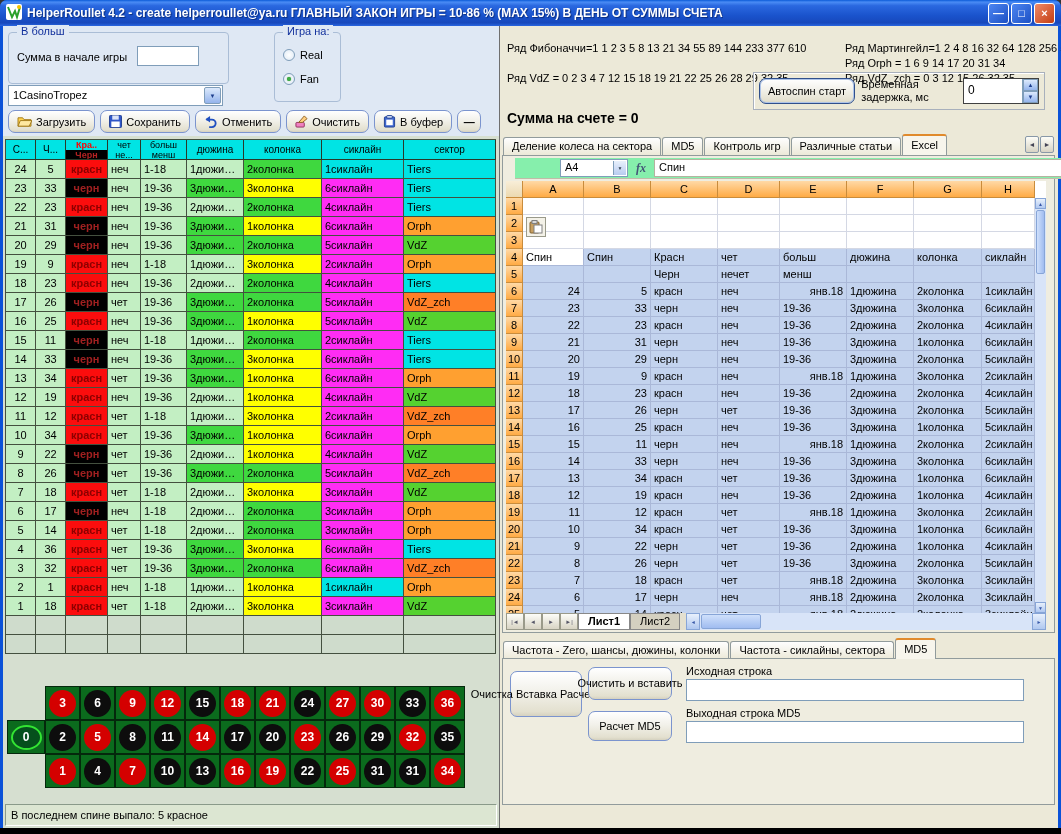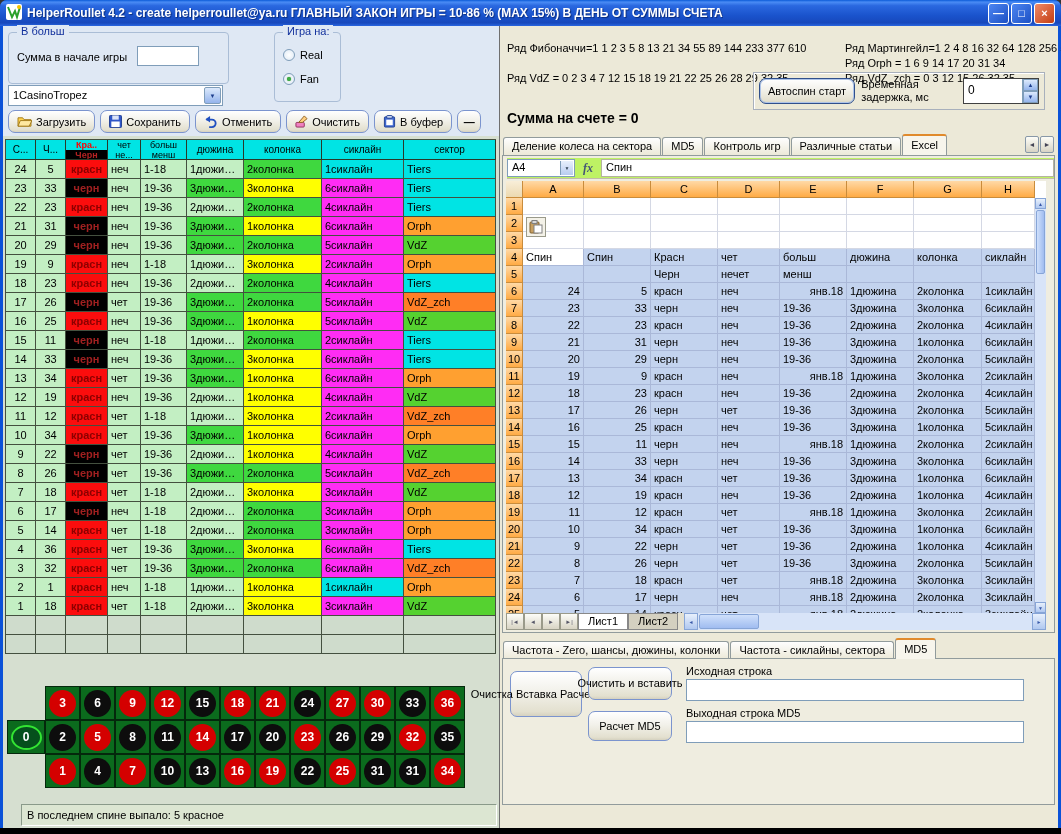--- a/index.html
+++ b/index.html
@@ -57,21 +57,21 @@
 #board{position:absolute;left:4px;top:660px;}
 .brd-row{display:flex;}
 .brd-spacer{width:38px;}
 .brd-cell{width:35px;height:34px;background:var(--board);border:1px solid #04280c;display:flex;align-items:center;justify-content:center;}
 .brd-cell.zero{width:38px;}
 .chip{width:27px;height:27px;border-radius:50%;color:#fff;font-weight:bold;font-size:12px;display:flex;align-items:center;justify-content:center;}
 .chip.red{background:var(--bred);} .chip.blk{background:var(--bblk);}
 .zero-ellipse{width:31px;height:25px;border:2px solid var(--ring);border-radius:50%;background:#05501c;color:#fff;font-weight:bold;font-size:12px;display:flex;align-items:center;justify-content:center;}
 
 #statusbar{position:absolute;left:2px;right:2px;bottom:2px;height:22px;background:#dce6d2;
- border:1px solid;border-color:#8a9a8a #fff #fff #8a9a8a;line-height:20px;padding-left:5px;margin-left:16px;}
+ border:1px solid;border-color:#8a9a8a #fff #fff #8a9a8a;line-height:20px;padding-left:5px;}
 
 #series{position:absolute;left:6px;top:16px;right:4px;}
 .series-line{position:relative;height:15px;white-space:nowrap;}
 .series-line .sr{position:absolute;left:338px;top:0;}
 #autospin{position:absolute;left:252px;top:46px;width:292px;height:38px;border:1px solid #a8b0bc;box-shadow:inset 1px 1px 0 #fff;
  display:flex;align-items:center;gap:6px;padding:3px 5px;}
 #autospin-btn{height:26px;border:1px solid #30508c;box-shadow:inset 0 0 0 1px #aec4e8;}
 #delay-label{line-height:13px;}
 #delaybox{display:flex;border:1px solid #404040;background:#fff;height:26px;width:76px;margin-left:auto;}
 #delay-value{flex:1;padding:4px 0 0 4px;font-size:12px;}
@@ -84,21 +84,21 @@
 #tabbar{left:2px;top:108px;} #btabbar{left:2px;top:612px;}
 .tab{height:18px;padding:2px 8px 0;border:1px solid #919b9c;border-bottom:none;border-radius:3px 3px 0 0;
  background:linear-gradient(#fefefe,#ece9d8);margin-right:1px;white-space:nowrap;}
 .tab.active{height:21px;padding-top:3px;background:#f7f5ec;border-top:2px solid #e08a2c;position:relative;z-index:3;}
 #tabarrows{position:absolute;right:4px;top:110px;display:flex;gap:1px;}
 .tarr{width:14px;height:17px;border:1px solid #8898a8;border-radius:2px;background:linear-gradient(#fdfdf8,#d8d4c4);
  font-size:7px;display:flex;align-items:center;justify-content:center;color:#445;}
 #cpanel{position:absolute;left:1px;top:129px;width:553px;height:478px;border:1px solid #919b9c;background:#efede0;}
 #bpanel{position:absolute;left:1px;top:632px;width:553px;height:147px;border:1px solid #919b9c;background:#efede0;}
 
-#fbar{position:absolute;left:4px;top:2px;width:547px;height:21px;display:flex;align-items:center;background:#bef264;border-bottom:1px solid #c0bca8;}
+#fbar{position:absolute;left:12px;top:2px;width:547px;height:21px;display:flex;align-items:center;background:#86efac;border-bottom:1px solid #c0bca8;padding-left:45px;}
 #namebox{width:68px;height:18px;background:#fff;border:1px solid #7f9db9;padding:1px 16px 0 4px;position:relative;}
 #namebox .arr{position:absolute;right:1px;top:1px;bottom:1px;width:13px;border-left:1px solid #7f9db9;
  background:linear-gradient(#e8f0fc,#b8ccf0);font-size:5px;display:flex;align-items:center;justify-content:center;color:#345;}
 #fxicon{font-style:italic;font-weight:bold;font-family:"Liberation Serif",serif;color:#445577;margin:0 8px;font-size:12px;}
 #fval{flex:1;height:18px;background:#fff;border:1px solid #b5b2a0;padding:1px 4px;}
 
 #xlwrap{position:absolute;left:3px;top:25px;width:540px;height:432px;background:#fff;overflow:hidden;}
 #xlgrid{display:grid;grid-template-columns:17px 61px 67px 67px 62px 67px 67px 68px 53px;grid-auto-rows:17px;}
 .xh{background:linear-gradient(180deg,var(--xh1),var(--xh2));border-right:1px solid var(--xhb);border-bottom:1px solid var(--xhb);
  text-align:center;line-height:16px;overflow:hidden;}
@@ -111,21 +111,21 @@
  font-size:5px;display:flex;align-items:center;justify-content:center;color:#3858a8;}
 #vthumb{height:64px;margin:1px;border:1px solid #87a5d7;border-radius:2px;background:linear-gradient(90deg,#cfe0fb,#a0bcf0);}
 #vfill{flex:1;}
 #paste-icon{position:absolute;left:20px;top:36px;width:20px;height:20px;border:1px solid #9a9a8a;background:#f4f2e8;
  display:flex;align-items:center;justify-content:center;}
 
 #sheetbar{position:absolute;left:3px;top:457px;width:540px;height:17px;display:flex;background:#e4e0d0;align-items:stretch;}
 .nav{width:18px;border:1px solid #9a9a8a;background:linear-gradient(#fdfdf8,#d8d4c4);font-size:6px;
  display:flex;align-items:center;justify-content:center;color:#556;}
 .stab{padding:0 9px;border:1px solid #888;background:#d4d0c0;line-height:15px;}
-.stab.active{background:#fff;font-weight:normal;}
+.stab.active{background:#fff;font-weight:bold;}
 #hsb{flex:1;margin-left:6px;display:flex;background:#d8e4f8;align-items:stretch;}
 .sbbh{width:14px;border:1px solid #87a5d7;background:linear-gradient(#e8f0fc,#b0c8f0);font-size:5px;
  display:flex;align-items:center;justify-content:center;color:#3858a8;}
 #hthumb{width:60px;margin:1px;border:1px solid #87a5d7;border-radius:2px;background:linear-gradient(180deg,#cfe0fb,#a0bcf0);}
 #hfill{flex:1;}
 
 #bpanel .xbtn{position:absolute;display:flex;align-items:center;justify-content:center;text-align:left;line-height:13px;padding:14px;}
 #md5-big{left:7px;top:12px;width:72px;height:46px;}
 #md5-clearpaste{left:85px;top:8px;width:84px;height:33px;}
 #md5-calc{left:85px;top:52px;width:84px;height:27px;}

